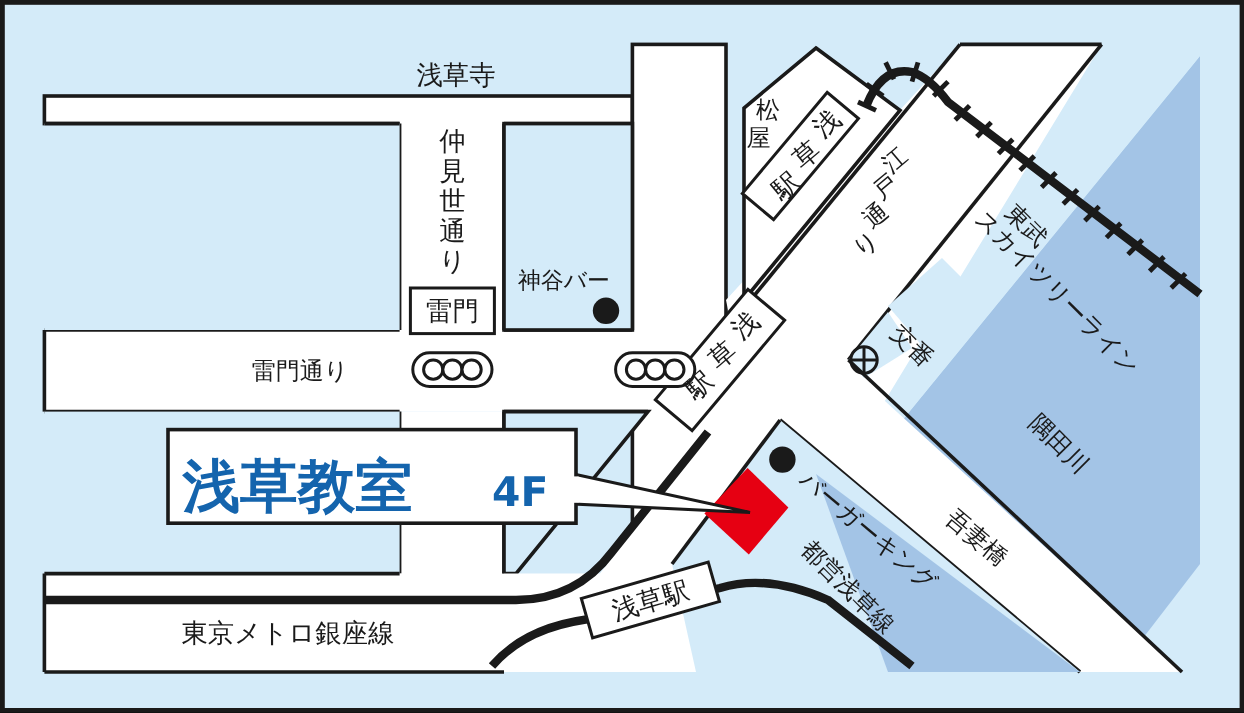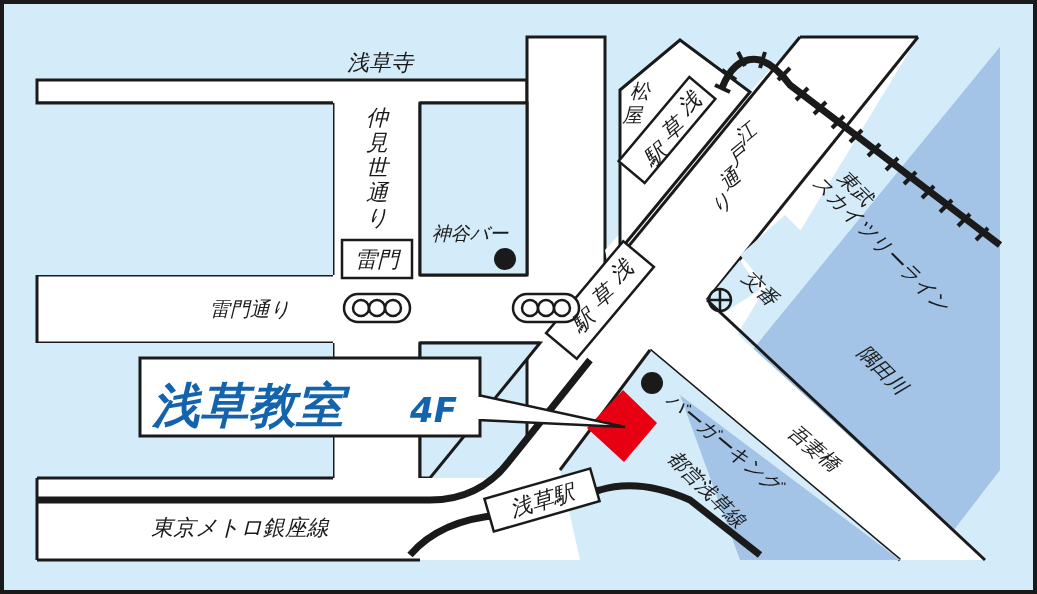--- a/index.html
+++ b/index.html
@@ -1,17 +1,17 @@
 <!DOCTYPE html>
 <html><head>
 <meta charset="utf-8">
 <style>
   html,body{margin:0;padding:0;background:#000;}
   body{width:1037px;height:594px;overflow:hidden;}
-  #map{position:relative;width:1037px;height:594px;font-style:italic;}
+  #map{position:relative;width:1037px;height:594px;}
   svg{display:block;}
   .lbl{font-family:"DejaVu Sans","Liberation Sans",sans-serif;fill:#1a1a1a;}
   .title{font-family:"DejaVu Sans","Liberation Sans",sans-serif;fill:#1464ad;font-weight:bold;}
 </style>
 </head>
 <body>
 
 <div id="map">
 <svg width="1037" height="594" viewBox="0 0 1037 594">
 

